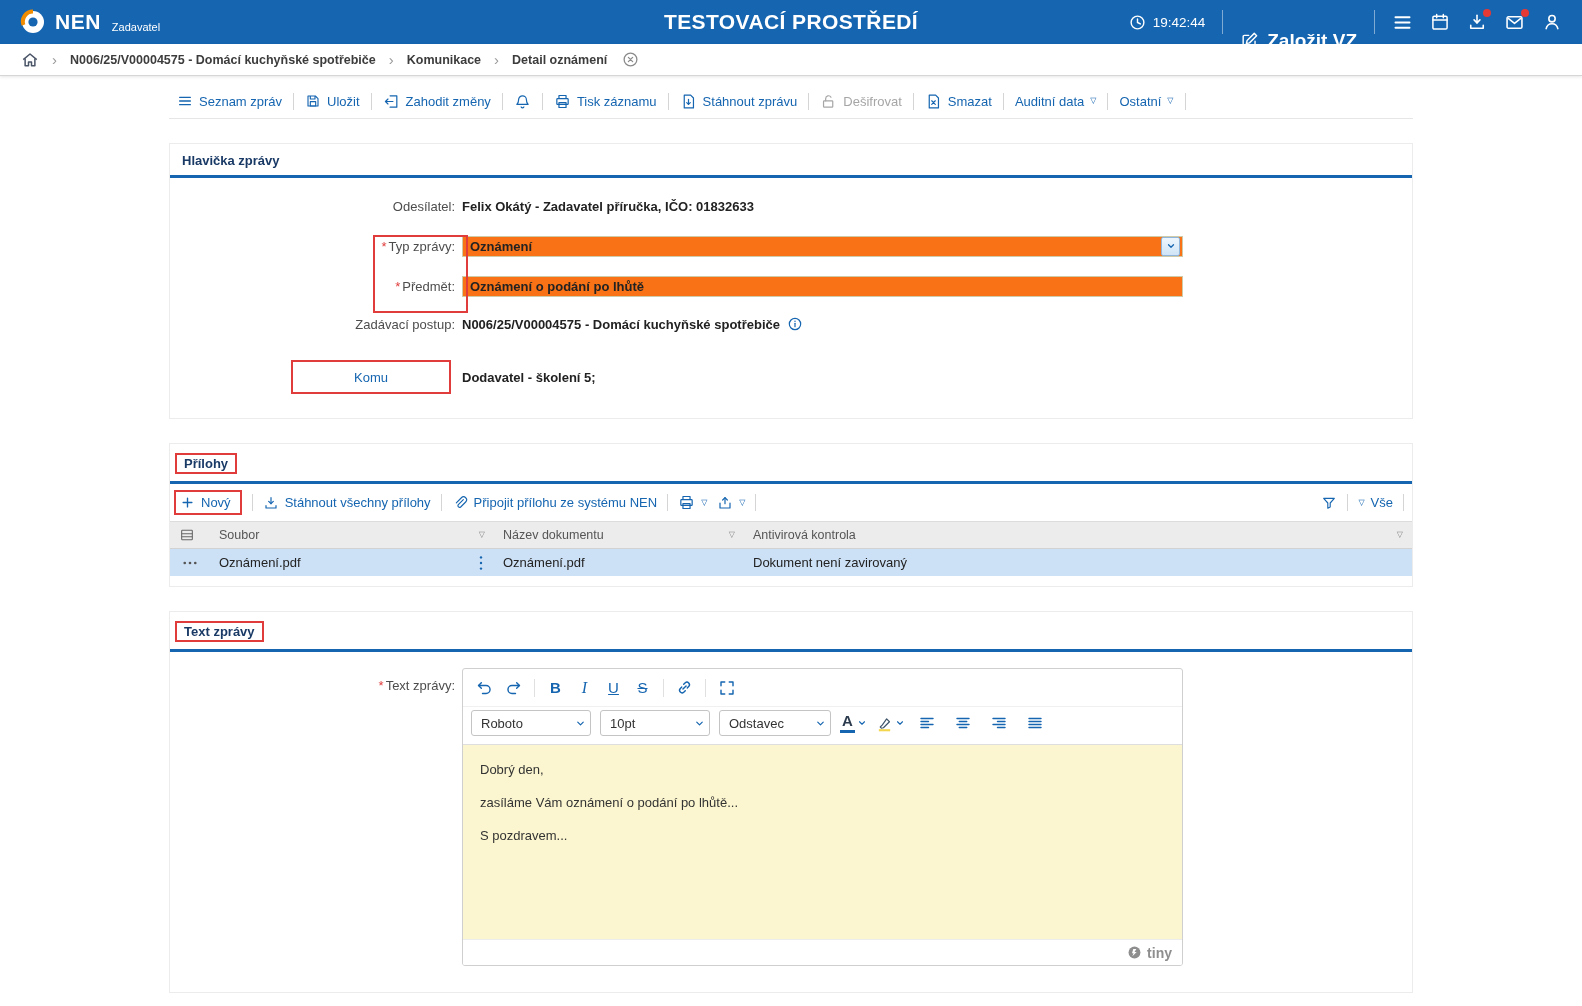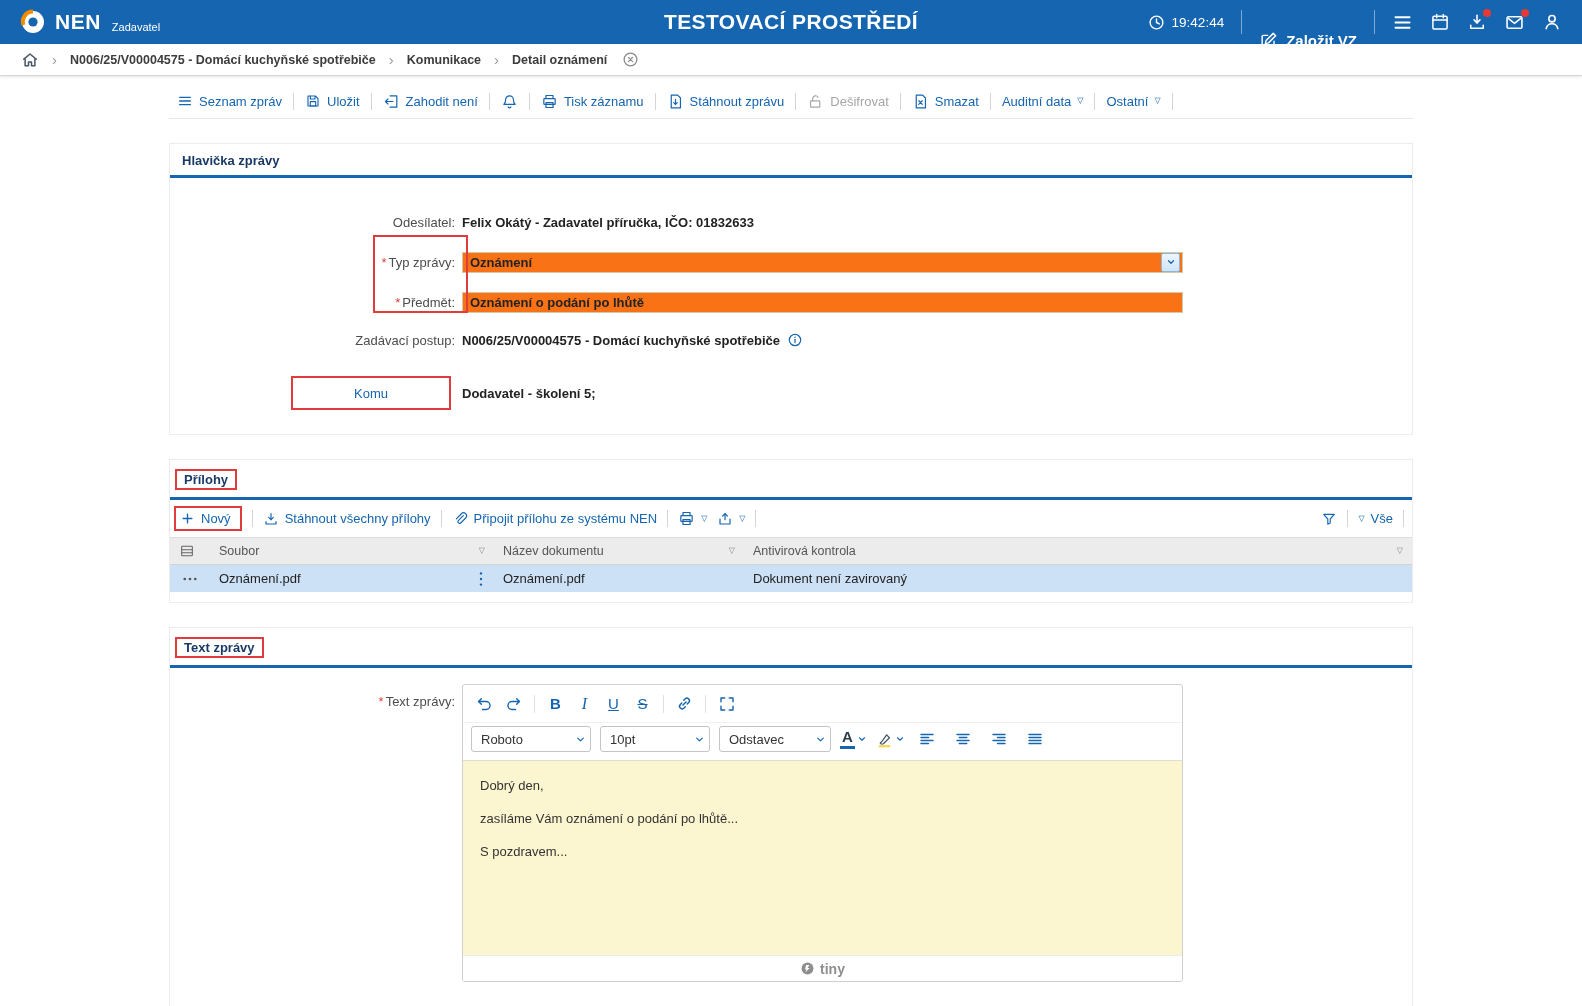--- a/index.html
+++ b/index.html
@@ -8,21 +8,21 @@
 
   
   .topbar{height:44px;background:#1565b0;display:flex;align-items:center;padding:0 20px;position:relative;color:#fff;box-sizing:border-box;}
   .brand{display:flex;align-items:center;gap:9px;}
   .brand-name{font-size:21px;font-weight:700;letter-spacing:.5px;}
   .brand-sub{font-size:11px;align-self:flex-end;margin-bottom:2px;margin-left:2px;}
   .env-title{position:absolute;left:50%;transform:translateX(-50%);font-weight:700;font-size:21px;letter-spacing:.4px;white-space:nowrap;}
   .top-right{margin-left:auto;display:flex;align-items:center;gap:17px;}
   .tr-sep{width:1px;height:24px;background:rgba(255,255,255,.45);}
   .time{display:flex;align-items:center;gap:7px;font-size:13.5px;}
-  .vz-btn{display:flex;align-items:center;gap:8px;font-weight:700;font-size:15px;cursor:pointer;margin-top:37px;}
+  .vz-btn{display:flex;align-items:center;gap:8px;font-weight:700;font-size:19px;cursor:pointer;margin-top:37px;}
   .icon-btn{position:relative;cursor:pointer;display:flex;align-items:center;}
   .badge-dot{position:absolute;top:-3px;right:-4px;width:8px;height:8px;background:#e53935;border-radius:50%;}
 
   
   .crumbbar{height:31px;background:#fff;border-bottom:1px solid #d6d6d6;box-shadow:0 1px 3px rgba(0,0,0,.10);display:flex;align-items:center;padding:0 21px;gap:13px;font-size:12.5px;position:relative;z-index:2;}
   .crumb{font-weight:700;color:#3c3c3c;cursor:pointer;white-space:nowrap;}
   .crumb-sep{color:#9a9a9a;font-size:15px;line-height:1;}
   .crumb-close{margin-left:2px;color:#8a8a8a;cursor:pointer;}
 
   
@@ -37,21 +37,21 @@
   .caret.gray{color:#888;}
 
   
   .section{border:1px solid #ececec;margin-top:24px;background:#fff;}
   .sec-head{padding:9px 12px 7px;border-bottom:3px solid #1565b0;display:flex;align-items:center;justify-content:space-between;}
   .sec-title{font-size:13px;font-weight:700;color:#1a3a66;}
   .annot{border:2px solid #e03c3c;}
   .title-annot{display:inline-block;padding:1px 7px;margin-left:-7px;}
 
   
-  .form{position:relative;padding:32px 0 24px;}
+  .form{position:relative;padding:16px 0 24px;}
   .frow{display:flex;align-items:center;min-height:24px;}
   .mb16{margin-bottom:16px;} .mb14{margin-bottom:14px;} .mb12{margin-bottom:24px;}
   .label-col{width:292px;text-align:right;padding-right:7px;color:#4d4d4d;flex:none;box-sizing:border-box;}
   .req{color:#e03c3c;margin-right:2px;}
   .val-bold{font-weight:700;color:#222;display:flex;align-items:center;gap:7px;}
   .field{width:721px;height:21px;background:#f97316;border:1px solid #cfcaa8;display:flex;align-items:center;padding:0 7px;font-weight:700;color:#222;box-sizing:border-box;}
   .dd-btn{margin-left:auto;width:17px;height:17px;background:linear-gradient(#eef6fd,#cfe4f6);border:1px solid #8fb6da;border-radius:2px;display:flex;align-items:center;justify-content:center;cursor:pointer;margin-right:-5px;}
   .label-annot{position:absolute;left:203px;top:57px;width:91px;height:74px;border:2px solid #e03c3c;pointer-events:none;}
   .komu-box{width:160px;height:34px;display:inline-flex;align-items:center;justify-content:center;color:#1565b0;cursor:pointer;margin-right:4px;box-sizing:border-box;}
 
@@ -78,21 +78,21 @@
   .ed-letter.st{text-decoration:line-through;font-weight:400;}
   .ed-sep{width:1px;height:18px;background:#e0e0e0;margin:0 5px;flex:none;}
   .ed-row2{display:flex;align-items:center;gap:9px;padding:3px 8px 8px;border-bottom:1px solid #dedede;}
   .ed-select{height:26px;border:1px solid #c4c4c4;border-radius:3px;display:flex;align-items:center;padding:0 4px 0 9px;font-size:13px;color:#333;gap:8px;background:#fff;cursor:pointer;box-sizing:border-box;}
   .w120{width:120px;justify-content:center;} .w110{width:110px;} .w112{width:112px;}
   .ed-select .spacer{margin-left:auto;}
   .color-tool{display:flex;align-items:center;gap:2px;cursor:pointer;}
   .fc-letter{font-size:15px;font-weight:700;color:#2b3a4d;border-bottom:3px solid #1565b0;line-height:1.1;padding:0 2px;}
   .ed-content{background:#fbf6cf;min-height:168px;padding:16px 17px 10px;}
   .ed-content p{margin:0 0 14px;line-height:1.45;color:#333;}
-  .ed-foot{height:25px;display:flex;align-items:center;justify-content:center;padding:0 10px;gap:5px;border-top:1px solid #ececec;background:#fff;}
+  .ed-foot{height:25px;display:flex;align-items:center;justify-content:flex-end;padding:0 10px;gap:5px;border-top:1px solid #ececec;background:#fff;}
   .tiny-name{font-weight:700;font-size:14px;color:#8e8e8e;}
 </style>
 </head>
 <body>
 
 <header class="topbar">
   <div class="brand">
     <span>
       <svg width="26" height="26" viewBox="0 0 26 26">
           <circle cx="13" cy="13" r="11" fill="#fff"></circle>
@@ -215,21 +215,21 @@
     </div>
     <div class="tb-sep"></div>
     <div class="tb-item">
       <span>
           <svg width="17" height="17" viewBox="0 0 24 24" fill="none" stroke="currentColor" stroke-width="1.7" stroke-linecap="round" stroke-linejoin="round">
             <path d="M10 4h9.5v16H10"></path>
             <path d="M14 12H3.5"></path>
             <path d="M7 8.5L3.5 12 7 15.5"></path>
           </svg>
         </span>
-      <span>Zahodit není</span>
+      <span>Zahodit změny</span>
     </div>
     <div class="tb-sep"></div>
     <div class="tb-item">
       <span>
           <svg width="17" height="17" viewBox="0 0 24 24" fill="none" stroke="currentColor" stroke-width="1.7" stroke-linejoin="round">
             <path d="M12 4a5.5 5.5 0 0 0-5.5 5.5c0 4-1.5 5.5-2.5 6.5h16c-1-1-2.5-2.5-2.5-6.5A5.5 5.5 0 0 0 12 4z"></path>
             <path d="M10 19a2 2 0 0 0 4 0"></path>
           </svg>
         </span>
     </div>

